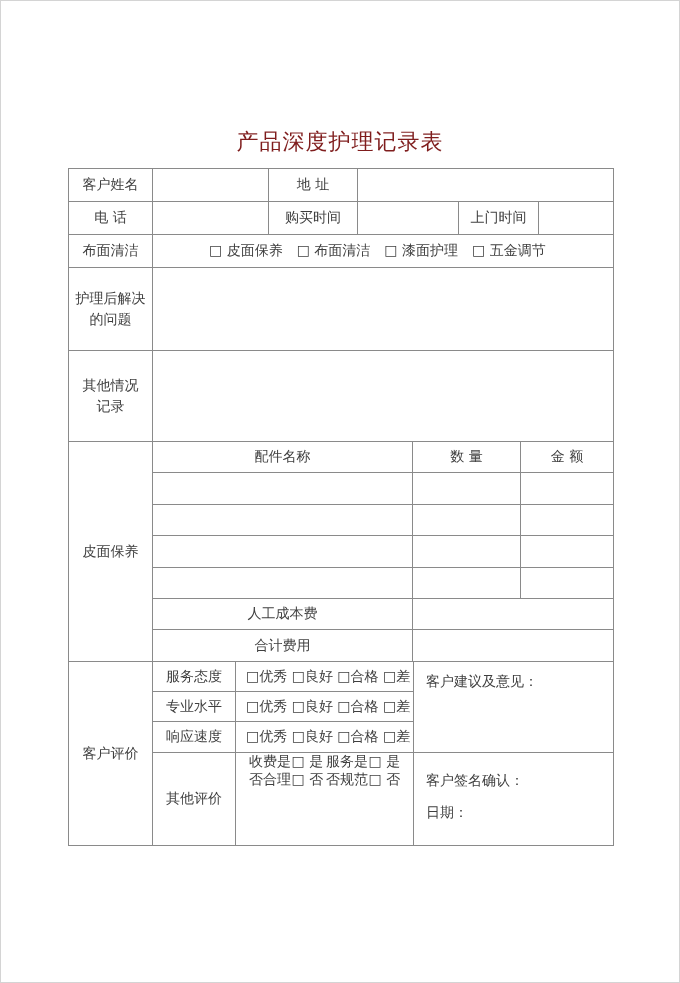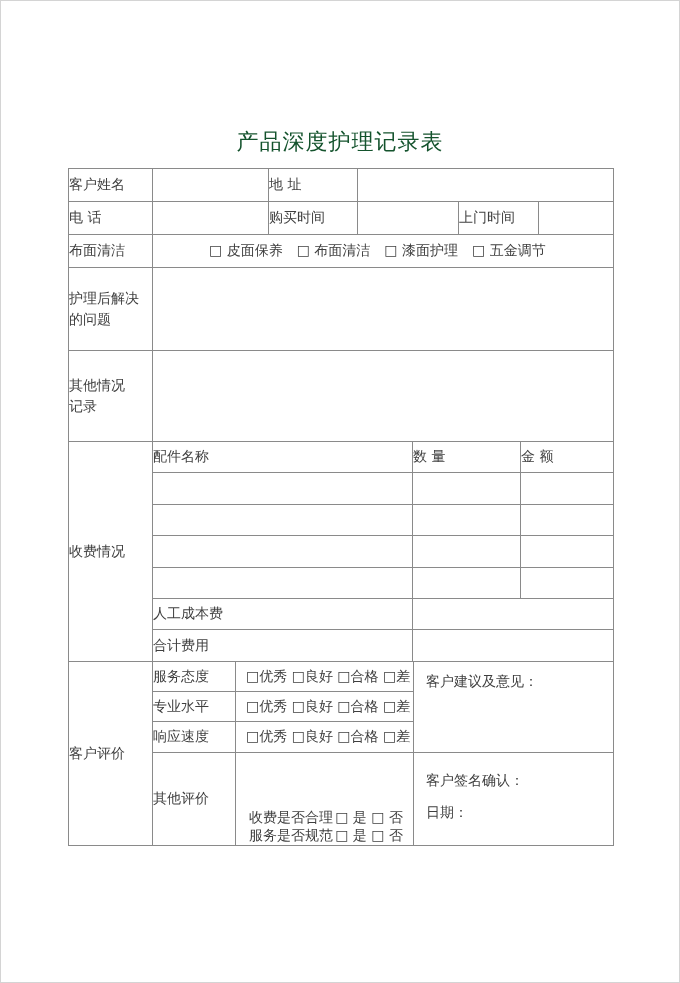--- a/index.html
+++ b/index.html
@@ -15,21 +15,21 @@
     overflow: hidden;
   }
   .form-title {
     position: absolute;
     top: 126px;
     left: 0;
     width: 100%;
     text-align: center;
     font-size: 22px;
     letter-spacing: 1px;
-    color: #14532d;
+    color: #7f1d1d;
   }
   .form-area {
     position: absolute;
     top: 167px;
     left: 67px;
     width: 545px;
   }
   table {
     border-collapse: collapse;
     table-layout: fixed;
@@ -38,30 +38,29 @@
     font-size: 14px;
   }
   table:first-child { margin-top: 0; }
   td {
     border: 1px solid #8a8a8a;
     padding: 0;
     color: #3f3f3f;
     vertical-align: middle;
     overflow: hidden;
   }
-  .c { }
+  .c { text-align: center; }
   .two-line { line-height: 21px; }
   .options-cell { padding-left: 56px; }
   .ratings-cell { padding-left: 10px; }
   .qa-cell {
     height: 100%;
   }
   .qa-inner {
     display: flex;
-    flex-direction: column;
     justify-content: flex-end;
     height: 92px;
     padding: 0 10px 0 13px;
   }
   .qa-line {
     display: flex;
     justify-content: space-between;
   }
   .top-pad-cell {
     vertical-align: top;
@@ -134,21 +133,21 @@
 
     <table>
       <colgroup>
         <col style="width:84px">
           <col style="width:260px">
           <col style="width:108px">
           <col style="width:93px">
       </colgroup>
       <tbody>
           <tr style="height:31px">
-        <td class="c" rowspan="7">收费情况</td>
+        <td class="c" rowspan="7">皮面保养</td>
         <td class="c">配件名称</td>
         <td class="c">数 量</td>
         <td class="c">金 额</td>
       </tr>
       <tr style="height:32px">
         <td></td>
         <td></td>
         <td></td>
       </tr>
       <tr style="height:31px">

